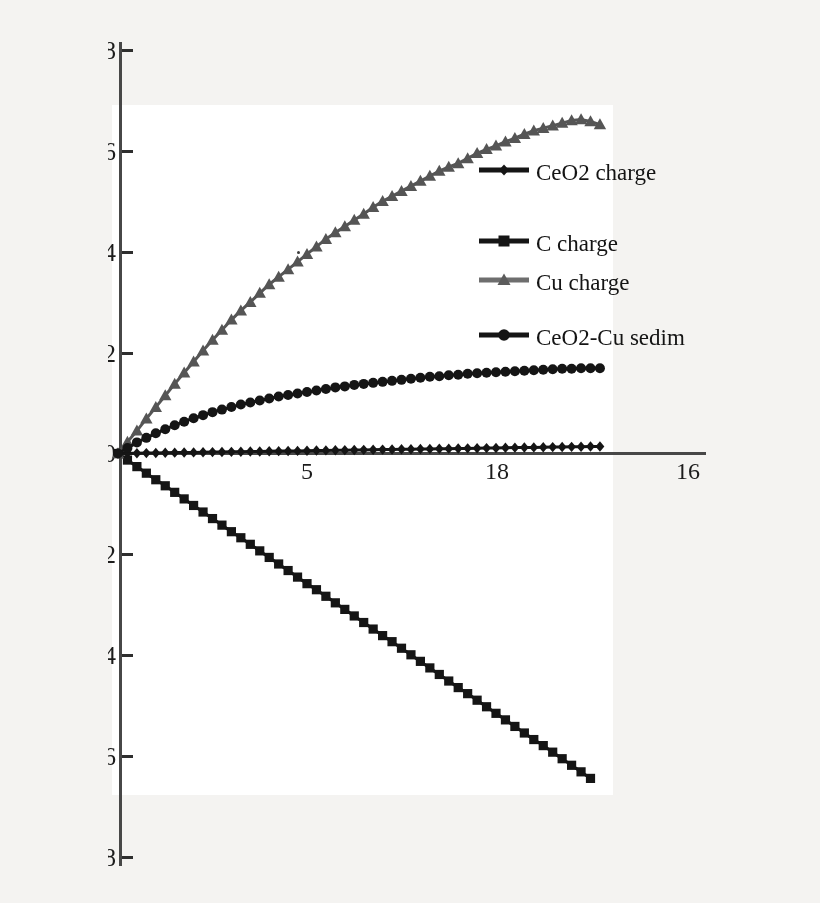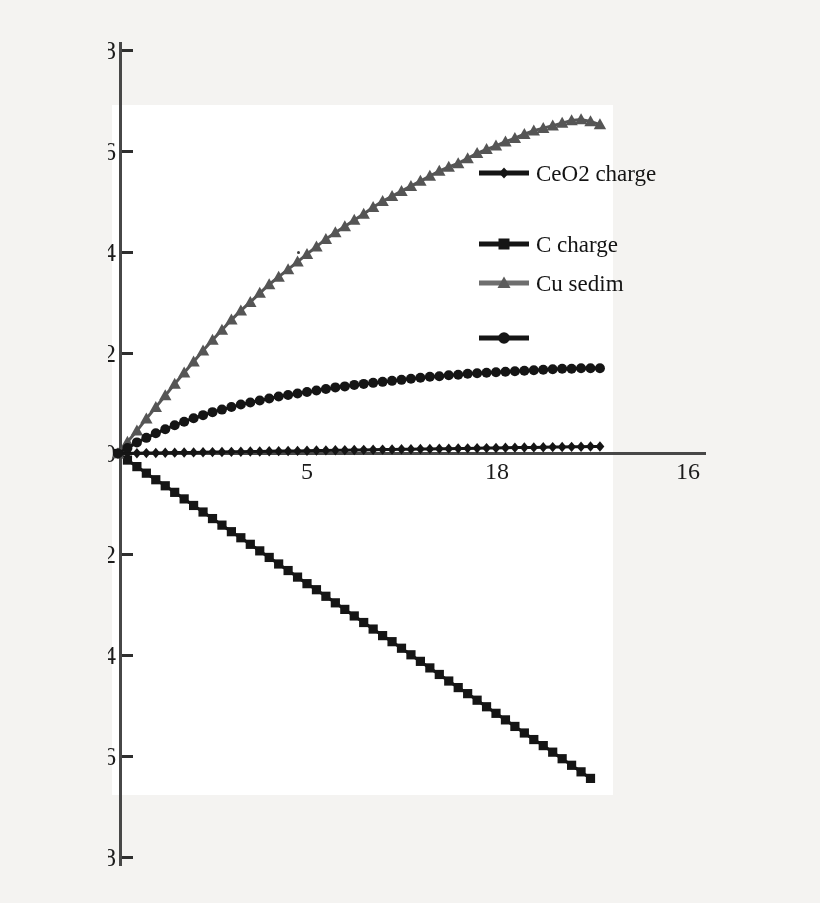--- a/index.html
+++ b/index.html
@@ -30,21 +30,21 @@
   .ylab span{
     position:absolute;right:1px;top:50%;transform:translateY(-50%);
     font-size:25px;line-height:1;color:#1c1c1c;
   }
   .xlab{
     position:absolute;top:459px;width:60px;margin-left:-30px;text-align:center;
     font-size:24px;line-height:1;color:#1c1c1c;
   }
   #series-svg{position:absolute;left:0;top:0;}
   #legend{position:absolute;left:479px;top:0;width:300px;}
-  .legend-item{position:absolute;left:0;height:24px;display:flex;align-items:center;}
+  .legend-item{position:absolute;left:0;height:24px;display:flex;align-items:flex-start;}
   .legend-item svg{flex:0 0 auto;}
   .legend-label{
     margin-left:7px;font-size:23px;line-height:1;white-space:nowrap;color:#141414;
   }
   #stray-dot{
     position:absolute;left:297px;top:251px;width:3px;height:3px;
     background:#3c3c3c;border-radius:50%;
   }
 </style>
 </head>
@@ -334,21 +334,22 @@
       <line x1="0" y1="9" x2="50" y2="9" stroke="#151515" stroke-width="5"></line>
       <rect x="19.5" y="3.5" width="11" height="11" fill="#151515"></rect>
     </svg>
     <span class="legend-label">C charge</span>
   </div>
   <div class="legend-item" style="top:271px">
     <svg width="50" height="18">
       <line x1="0" y1="9" x2="50" y2="9" stroke="#6e6e6e" stroke-width="5"></line>
       <path d="M25 2.5 L31.5 14 L18.5 14 Z" fill="#5c5c5c"></path>
     </svg>
-    <span class="legend-label">Cu sedim</span>
+    <span class="legend-label">Cu charge</span>
   </div>
   <div class="legend-item" style="top:326px">
     <svg width="50" height="18">
       <line x1="0" y1="9" x2="50" y2="9" stroke="#151515" stroke-width="5"></line>
       <circle cx="25" cy="9" r="5.8" fill="#151515"></circle>
     </svg>
+    <span class="legend-label">CeO2-Cu sedim</span>
   </div>
 </div>
 
 </body></html>

